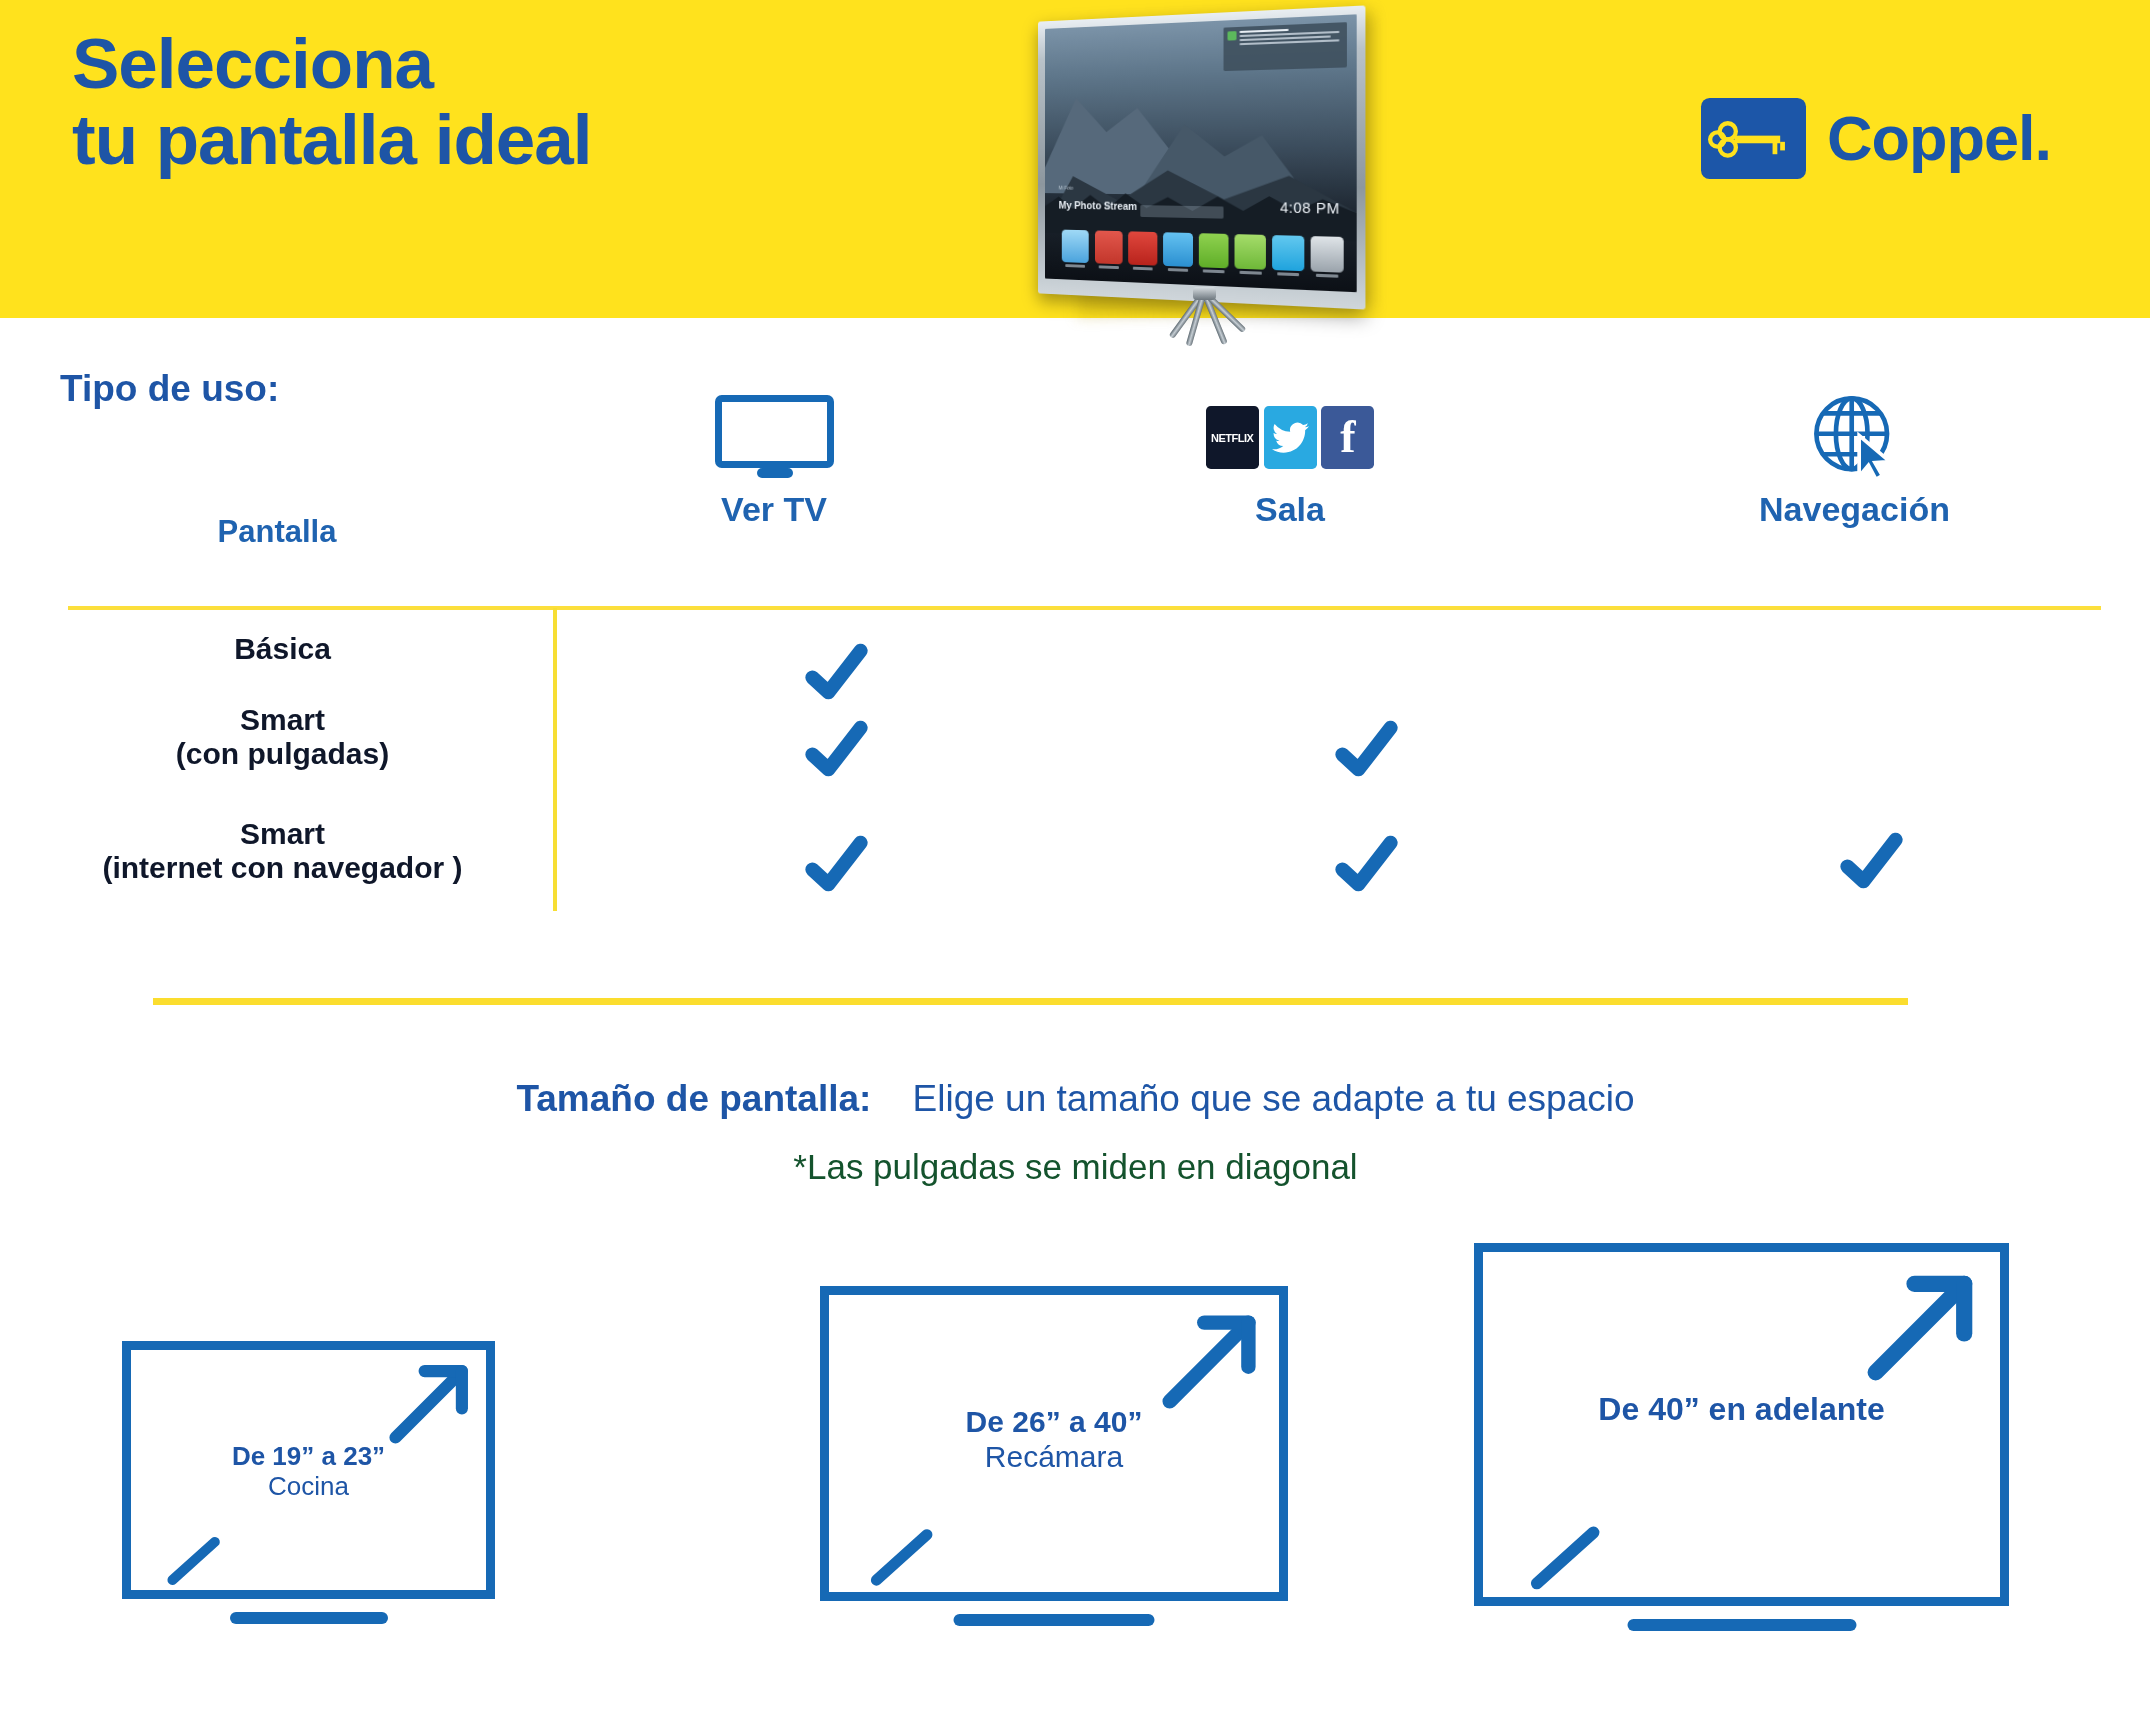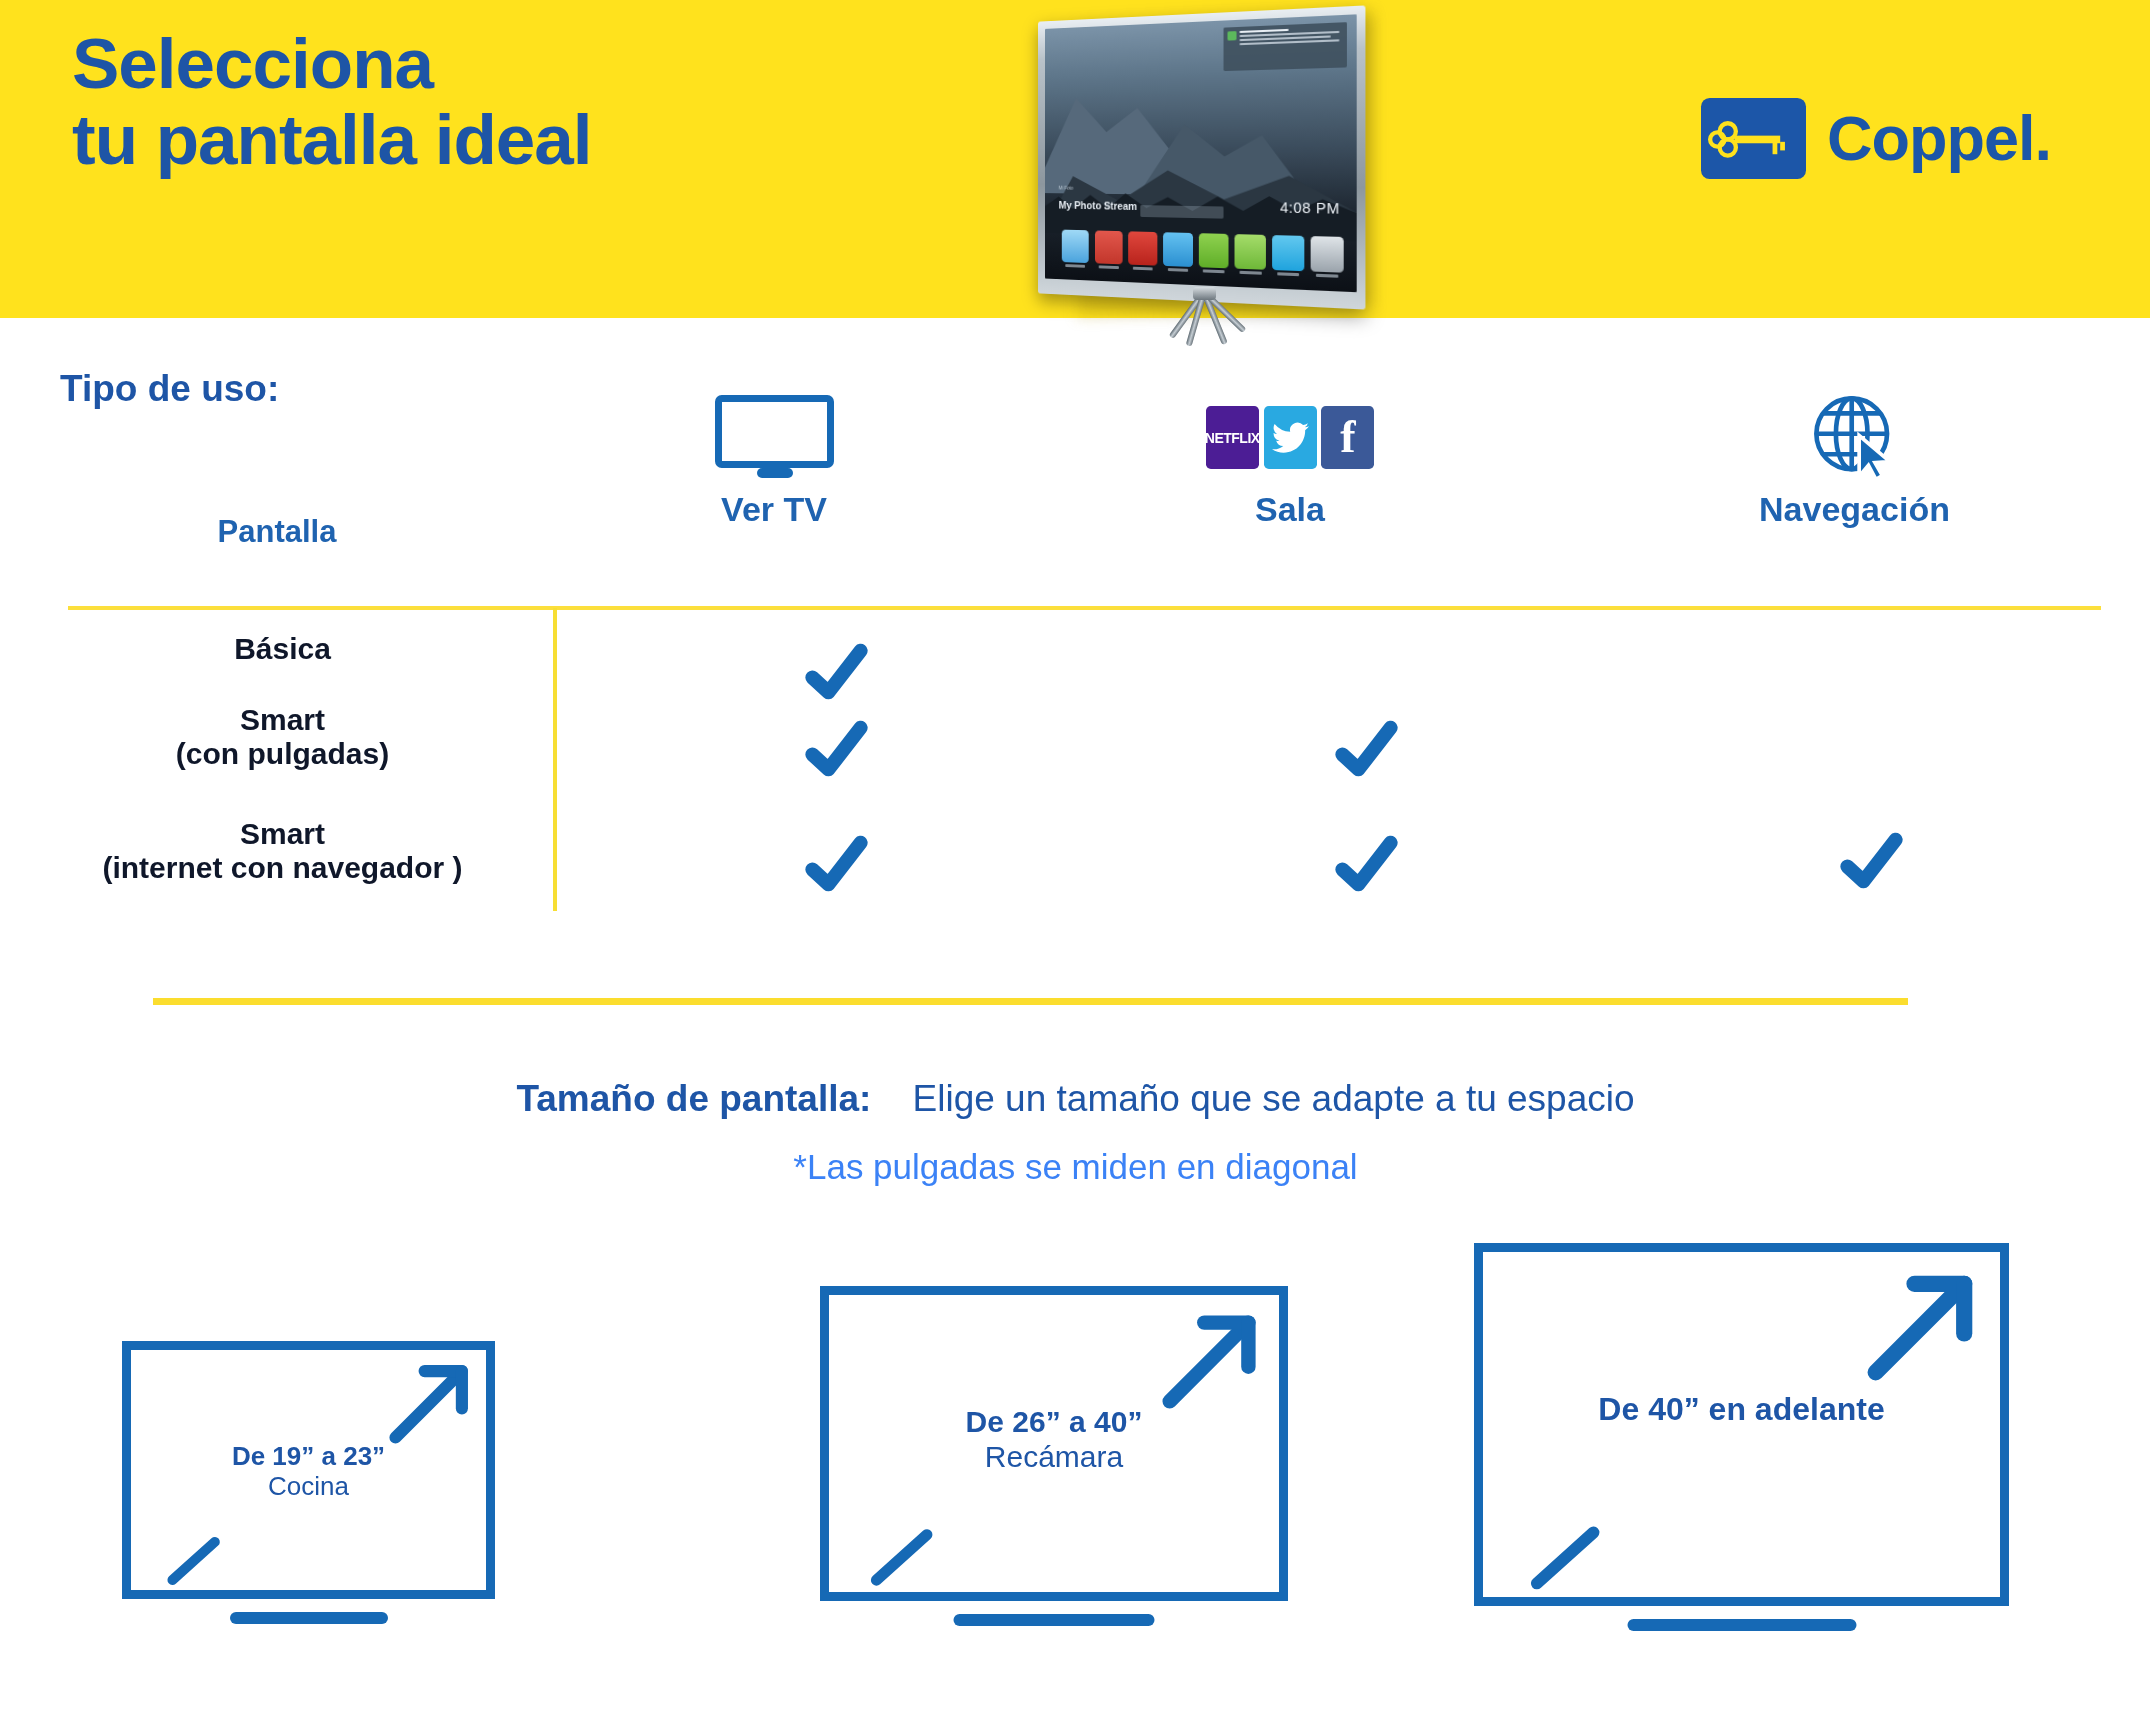--- a/index.html
+++ b/index.html
@@ -113,21 +113,21 @@
 
   .tv-icon{ width:119px; height:86px; position:relative; }
   .tv-icon .scr{ position:absolute; left:0; top:0; width:119px; height:73px;
     border:7.6px solid #1669B5; border-radius:6.7px; background:#fff; }
   .tv-icon .base{ position:absolute; left:42px; top:73px; width:36px; height:10.5px;
     background:#1669B5; border-radius:5.3px; }
 
   .app-icons{ display:flex; gap:4.8px; }
   .app-icons .ai{ width:53px; height:63px; border-radius:4.8px;
     display:flex; align-items:center; justify-content:center; }
-  .ai.netflix{ background:#4c1d95; color:#fff; font-weight:bold; font-size:14px; letter-spacing:-0.5px; }
+  .ai.netflix{ background:#0f172a; color:#fff; font-weight:bold; font-size:11px; letter-spacing:-0.5px; }
   .ai.twitter{ background:#29A9E1; color:#fff; font-size:34px; }
   .ai.facebook{ background:#3B5998; color:#fff; font-size:46px; font-weight:bold;
     font-family:"Liberation Serif", serif; line-height:.8; }
 
   
   #rule-top{ position:absolute; left:68px; top:606px; width:2033px; height:4.3px; background:#FCDF3B; }
   #rule-vert{ position:absolute; left:553px; top:608px; width:4.3px; height:303px; background:#F7DE33; }
   #rule-mid{ position:absolute; left:153px; top:998px; width:1755px; height:6.7px; background:#FBDD2E; }
 
   .row-label{ position:absolute; text-align:center; color:#0f172a;
@@ -141,21 +141,21 @@
 
   
   #size-line{
     position:absolute; left:0; top:1078px; width:2151px; text-align:center;
     color:#1E55A6; font-size:37px; white-space:nowrap;
   }
   #size-line b{ font-weight:bold; }
   #size-line span.n{ font-weight:500; }
   #size-note{
     position:absolute; left:0; top:1147px; width:2151px; text-align:center;
-    color:#3b82f6; font-size:35px;
+    color:#14532d; font-size:35px;
   }
 
   
   .sizebox{ position:absolute; }
   .sizebox .frame{ position:relative; border:9.6px solid #1669B5; background:#fff; }
   .sizebox .stand{ position:absolute; height:12.4px; background:#1669B5; border-radius:6.2px;
     left:50%; transform:translateX(-50%); bottom:-25px; }
   .sizebox .txt{ position:absolute; left:0; width:100%; text-align:center;
     color:#1E55A6; line-height:1.16; }
   .sizebox .txt b{ display:block; font-weight:bold; }

